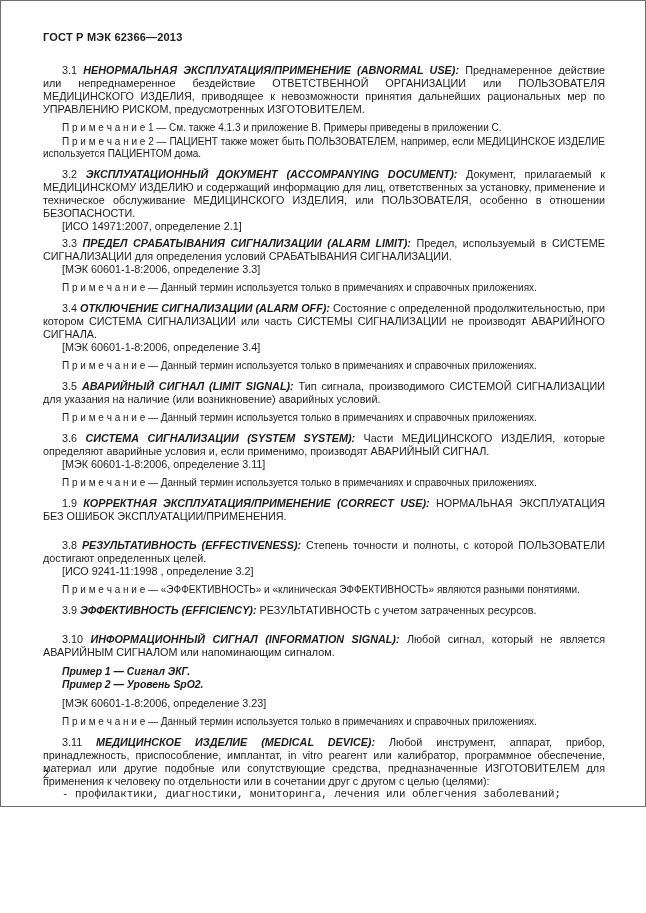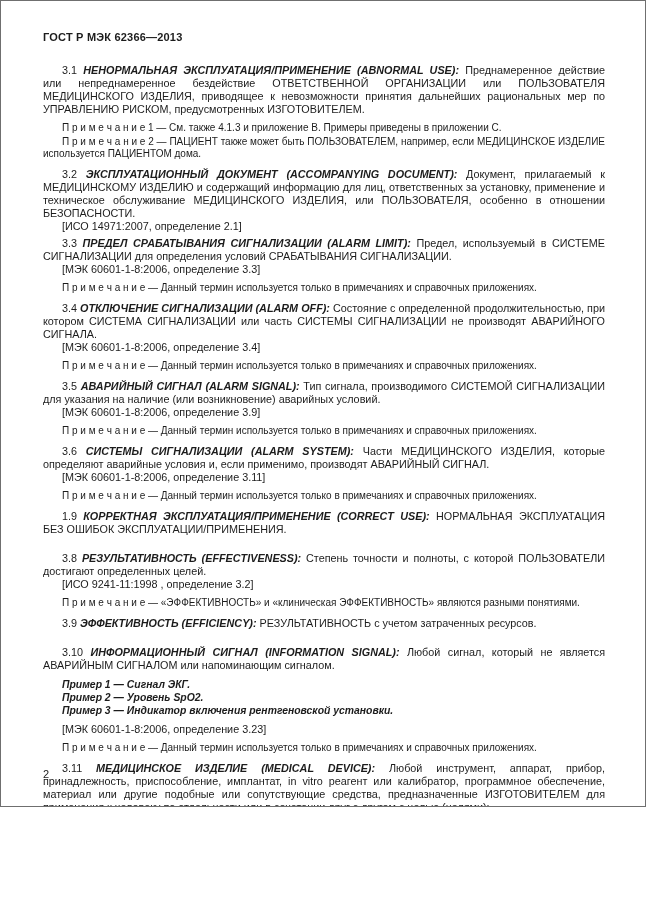--- a/index.html
+++ b/index.html
@@ -69,35 +69,33 @@
       <p class="blk k-note"><span>П р и м е ч а н и е 1 — См. также 4.1.3 и приложение В. Примеры приведены в приложении С.</span></p>
       <p class="blk k-note"><span>П р и м е ч а н и е 2 — ПАЦИЕНТ также может быть ПОЛЬЗОВАТЕЛЕМ, например, если МЕДИЦИНСКОЕ ИЗДЕЛИЕ используется ПАЦИЕНТОМ дома.</span></p>
       <p class="blk k-term"><span>3.2 </span><span class="bold">ЭКСПЛУАТАЦИОННЫЙ ДОКУМЕНТ (ACCOMPANYING DOCUMENT):</span><span> Документ, прилагаемый к МЕДИЦИНСКОМУ ИЗДЕЛИЮ и содержащий информацию для лиц, ответственных за установку, применение и техническое обслуживание МЕДИЦИНСКОГО ИЗДЕЛИЯ, или ПОЛЬЗОВАТЕЛЯ, особенно в отношении БЕЗОПАСНОСТИ.</span></p>
       <p class="blk k-ref"><span>[ИСО 14971:2007, определение 2.1]</span></p>
       <p class="blk k-term"><span>3.3 </span><span class="bold">ПРЕДЕЛ СРАБАТЫВАНИЯ СИГНАЛИЗАЦИИ (ALARM LIMIT):</span><span> Предел, используемый в СИСТЕМЕ СИГНАЛИЗАЦИИ для определения условий СРАБАТЫВАНИЯ СИГНАЛИЗАЦИИ.</span></p>
       <p class="blk k-ref"><span>[МЭК 60601-1-8:2006, определение 3.3]</span></p>
       <p class="blk k-note"><span>П р и м е ч а н и е — Данный термин используется только в примечаниях и справочных приложениях.</span></p>
       <p class="blk k-term"><span>3.4 </span><span class="bold">ОТКЛЮЧЕНИЕ СИГНАЛИЗАЦИИ (ALARM OFF):</span><span> Состояние с определенной продолжительностью, при котором СИСТЕМА СИГНАЛИЗАЦИИ или часть СИСТЕМЫ СИГНАЛИЗАЦИИ не производят АВАРИЙНОГО СИГНАЛА.</span></p>
       <p class="blk k-ref"><span>[МЭК 60601-1-8:2006, определение 3.4]</span></p>
       <p class="blk k-note"><span>П р и м е ч а н и е — Данный термин используется только в примечаниях и справочных приложениях.</span></p>
-      <p class="blk k-term"><span>3.5 </span><span class="bold">АВАРИЙНЫЙ СИГНАЛ (ALARM SIGNAL):</span><span> Тип сигнала, производимого СИСТЕМОЙ СИГНАЛИЗАЦИИ для указания на наличие (или возникновение) аварийных условий.</span></p>
-      <p class="blk k-ref"><span>[МЭК 60601-1-8:2006, определение 3.9]</span></p>
+      <p class="blk k-term"><span>3.5 </span><span class="bold">АВАРИЙНЫЙ СИГНАЛ (LIMIT SIGNAL):</span><span> Тип сигнала, производимого СИСТЕМОЙ СИГНАЛИЗАЦИИ для указания на наличие (или возникновение) аварийных условий.</span></p>
       <p class="blk k-note"><span>П р и м е ч а н и е — Данный термин используется только в примечаниях и справочных приложениях.</span></p>
-      <p class="blk k-term"><span>3.6 </span><span class="bold">СИСТЕМЫ СИГНАЛИЗАЦИИ (ALARM SYSTEM):</span><span> Части МЕДИЦИНСКОГО ИЗДЕЛИЯ, которые определяют аварийные условия и, если применимо, производят АВАРИЙНЫЙ СИГНАЛ.</span></p>
+      <p class="blk k-term"><span>3.6 </span><span class="bold">СИСТЕМА СИГНАЛИЗАЦИИ (SYSTEM SYSTEM):</span><span> Части МЕДИЦИНСКОГО ИЗДЕЛИЯ, которые определяют аварийные условия и, если применимо, производят АВАРИЙНЫЙ СИГНАЛ.</span></p>
       <p class="blk k-ref"><span>[МЭК 60601-1-8:2006, определение 3.11]</span></p>
       <p class="blk k-note"><span>П р и м е ч а н и е — Данный термин используется только в примечаниях и справочных приложениях.</span></p>
       <p class="blk k-term"><span>1.9 </span><span class="bold">КОРРЕКТНАЯ ЭКСПЛУАТАЦИЯ/ПРИМЕНЕНИЕ (CORRECT USE):</span><span> НОРМАЛЬНАЯ ЭКСПЛУАТАЦИЯ БЕЗ ОШИБОК ЭКСПЛУАТАЦИИ/ПРИМЕНЕНИЯ.</span></p>
       <p class="blk k-term"><span>3.8 </span><span class="bold">РЕЗУЛЬТАТИВНОСТЬ (EFFECTIVENESS):</span><span> Степень точности и полноты, с которой ПОЛЬЗОВАТЕЛИ достигают определенных целей.</span></p>
       <p class="blk k-ref"><span>[ИСО 9241-11:1998 , определение 3.2]</span></p>
       <p class="blk k-note"><span>П р и м е ч а н и е — «ЭФФЕКТИВНОСТЬ» и «клиническая ЭФФЕКТИВНОСТЬ» являются разными понятиями.</span></p>
       <p class="blk k-term"><span>3.9 </span><span class="bold">ЭФФЕКТИВНОСТЬ (EFFICIENCY):</span><span> РЕЗУЛЬТАТИВНОСТЬ с учетом затраченных ресурсов.</span></p>
       <p class="blk k-term"><span>3.10 </span><span class="bold">ИНФОРМАЦИОННЫЙ СИГНАЛ (INFORMATION SIGNAL):</span><span> Любой сигнал, который не является АВАРИЙНЫМ СИГНАЛОМ или напоминающим сигналом.</span></p>
       <p class="blk k-example sp"><span>Пример 1 — Сигнал ЭКГ.</span></p>
       <p class="blk k-example"><span>Пример 2 — Уровень SpO2.</span></p>
-      <p class="blk k-example"><span>Пример 3 — Индикатор включения рентгеновской установки.</span></p>
       <p class="blk k-ref sp"><span>[МЭК 60601-1-8:2006, определение 3.23]</span></p>
       <p class="blk k-note"><span>П р и м е ч а н и е — Данный термин используется только в примечаниях и справочных приложениях.</span></p>
       <p class="blk k-term"><span>3.11 </span><span class="bold">МЕДИЦИНСКОЕ ИЗДЕЛИЕ (MEDICAL DEVICE):</span><span> Любой инструмент, аппарат, прибор, принадлежность, приспособление, имплантат, </span><span class="italic">in vitro</span><span> реагент или калибратор, программное обеспечение, материал или другие подобные или сопутствующие средства, предназначенные ИЗГОТОВИТЕЛЕМ для применения к человеку по отдельности или в сочетании друг с другом с целью (целями):</span></p>
       <p class="blk k-list"><span>- профилактики, диагностики, мониторинга, лечения или облегчения заболеваний;</span></p>
     </div>
 
   <div class="page-number">2</div>
 </div>
 
 </body></html>

